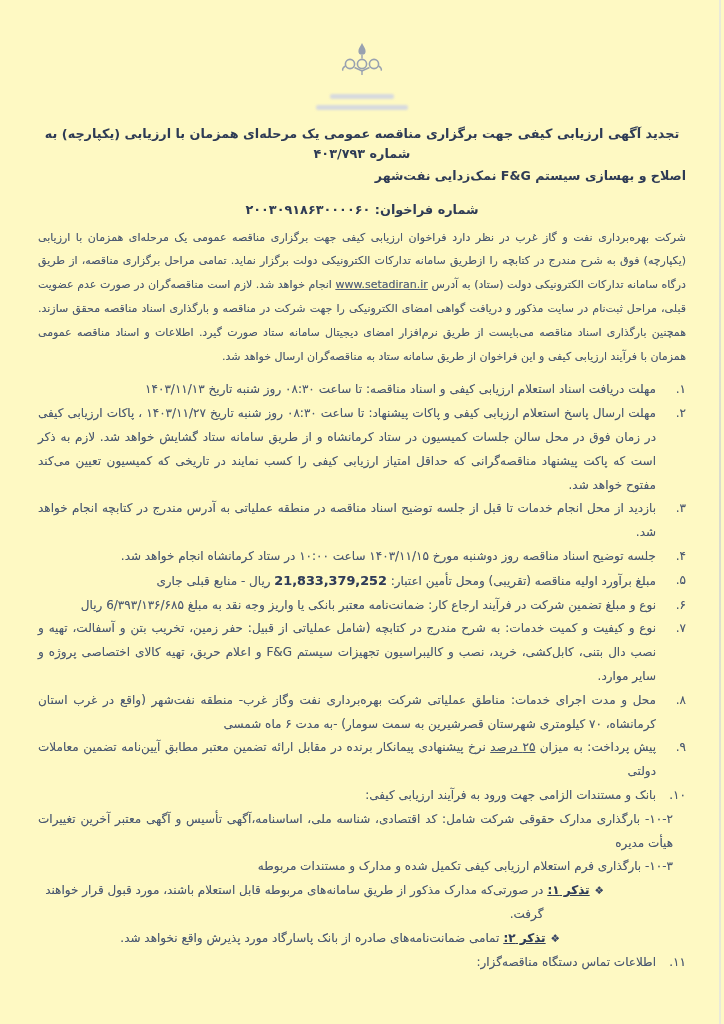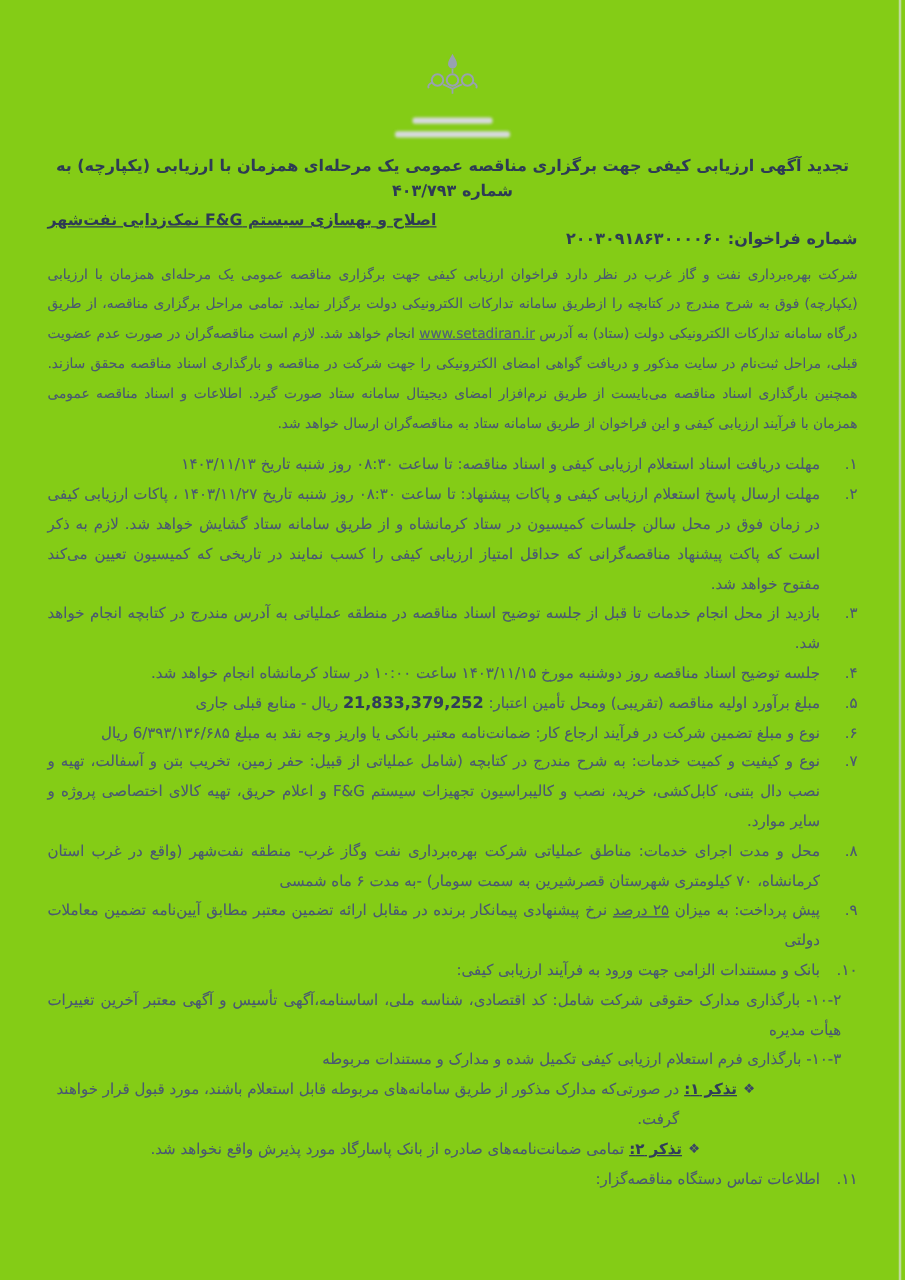--- a/index.html
+++ b/index.html
@@ -1,34 +1,34 @@
 <!DOCTYPE html>
 <html lang="fa" dir="rtl"><head>
 <meta charset="utf-8">
 <style>
   html,body{margin:0;padding:0;background:#e9e9e9;}
   .page{
-    width:724px;height:1024px;margin:0 auto;background:#84cc16;
+    width:724px;height:1024px;margin:0 auto;background:#fef9c3;
     position:relative;overflow:hidden;direction:rtl;
     font-family:"DejaVu Sans",sans-serif;color:#4b5971;
     box-shadow:0 0 6px rgba(0,0,0,.25);
   }
   .scan-edge{position:absolute;top:0;bottom:0;right:3px;width:2px;
     background:linear-gradient(#dfe2e8,#c6cbd5,#dfe2e8);opacity:.65;}
   .inner{padding:40px 38px 0 38px;}
   .logo-wrap{text-align:center;line-height:0;}
   .logo-wrap svg{display:inline-block;}
   .smudge{height:5px;margin:4px auto 0 auto;background:#d7dade;border-radius:2px;filter:blur(1.1px);}
   .smudge.s1{width:64px;}
   .smudge.s2{width:92px;margin-top:6px;}
   .h1{margin-top:14px;text-align:center;font-weight:bold;font-size:12.8px;
       color:#2e3b55;line-height:1.55;}
-  .h2{margin-top:4px;text-align:left;font-weight:bold;font-size:12.6px;
-      color:#2e3b55;text-decoration:underline;}
-  .h3{margin-top:1px;text-align:right;font-weight:bold;font-size:12.8px;color:#2e3b55;}
+  .h2{margin-top:4px;text-align:right;font-weight:bold;font-size:12.6px;
+      color:#2e3b55;}
+  .h3{margin-top:19px;text-align:center;font-weight:bold;font-size:12.8px;color:#2e3b55;}
   .para{margin-top:9px;font-size:11px;line-height:23.8px;text-align:justify;
         text-shadow:0 0 .4px rgba(75,89,113,.45);}
   .link{text-decoration:underline;color:#51607a;cursor:pointer;}
   .list{margin-top:10px;font-size:12px;line-height:23.8px;
         text-shadow:0 0 .4px rgba(75,89,113,.45);}
   .li{display:flex;}
   .li .num{flex:0 0 30px;}
   .li .t{flex:1;text-align:justify;}
   .amount{font-weight:bold;font-size:12.8px;color:#303d58;}
   .u{text-decoration:underline;}

